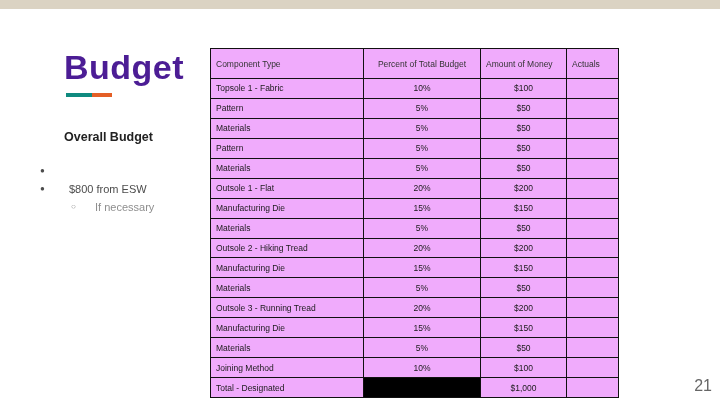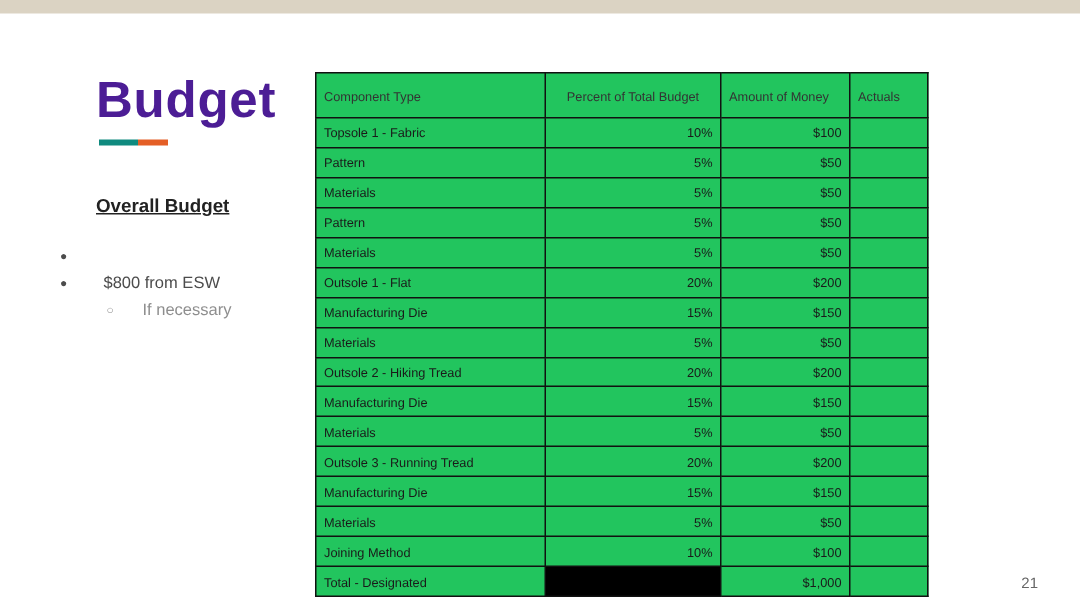--- a/index.html
+++ b/index.html
@@ -22,44 +22,43 @@
   .divider {
     position: absolute; left: 66px; top: 93px;
     width: 46px; height: 4px; display: flex;
   }
   .divider .seg { height: 100%; }
   .seg-teal { width: 26px; }
   .seg-orange { width: 20px; }
   .section-heading {
     position: absolute; left: 64px; top: 130px;
     font-size: 12.5px; font-weight: bold; color: #222;
-    text-decoration: underline;
   }
   .bullets {
     position: absolute; left: 40px; top: 162px;
     list-style: none; width: 180px;
   }
   .bullets li { display: flex; line-height: 18px; font-size: 11px; color: #4c4c4c; }
   .bullets li .marker { width: 29px; flex: 0 0 29px; font-size: 8px; line-height: 18px; }
   .bullets li.lvl2 { margin-left: 31px; color: #8e8e8e; }
   .bullets li.lvl2 .marker { width: 24px; flex: 0 0 24px; }
   .table-wrap { position: absolute; left: 210px; top: 48px; }
-  table { border-collapse: collapse; table-layout: fixed; width: 408px; height: 350px; background: #22c55e; }
+  table { border-collapse: collapse; table-layout: fixed; width: 408px; height: 350px; background: #f0abfc; }
   th, td {
     border: 1px solid #111;
     font-size: 8.5px; font-weight: normal; color: #1a1a1a;
     padding: 0 5px; overflow: hidden; white-space: nowrap;
   }
   thead th { height: 30px; text-align: left; vertical-align: middle; color: #333; }
   thead th:nth-child(2) { text-align: center; margin-top: 16px; }
   tbody td { height: 17px; vertical-align: middle; }
-  td.num { text-align: right; }
+  td.num { text-align: center; }
   .page-number {
-    position: absolute; right: 28px; bottom: 10px;
-    font-size: 10px; color: #666; margin-left: 12px;
+    position: absolute; right: 8px; bottom: 10px;
+    font-size: 16px; color: #666; margin-left: 12px;
   }
 </style>
 </head>
 <body>
 
 <div class="top-strip" style="background: rgb(219, 211, 195);"></div>
 
 <h1 class="slide-title">Budget</h1>
 
 <div class="divider">

